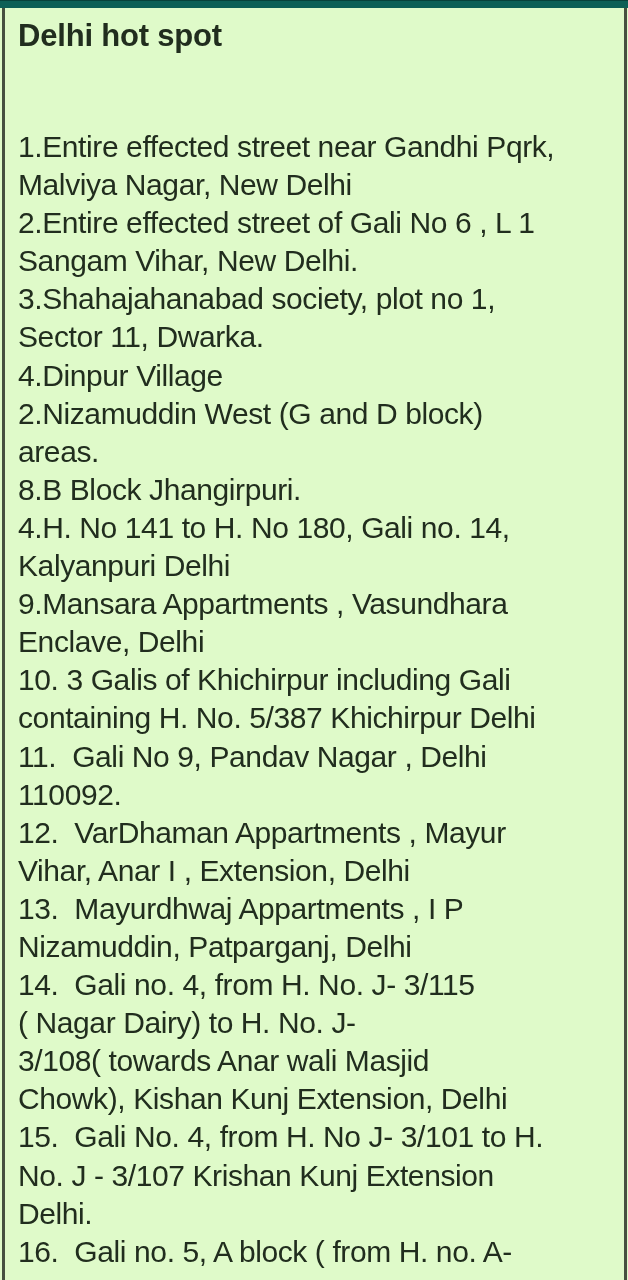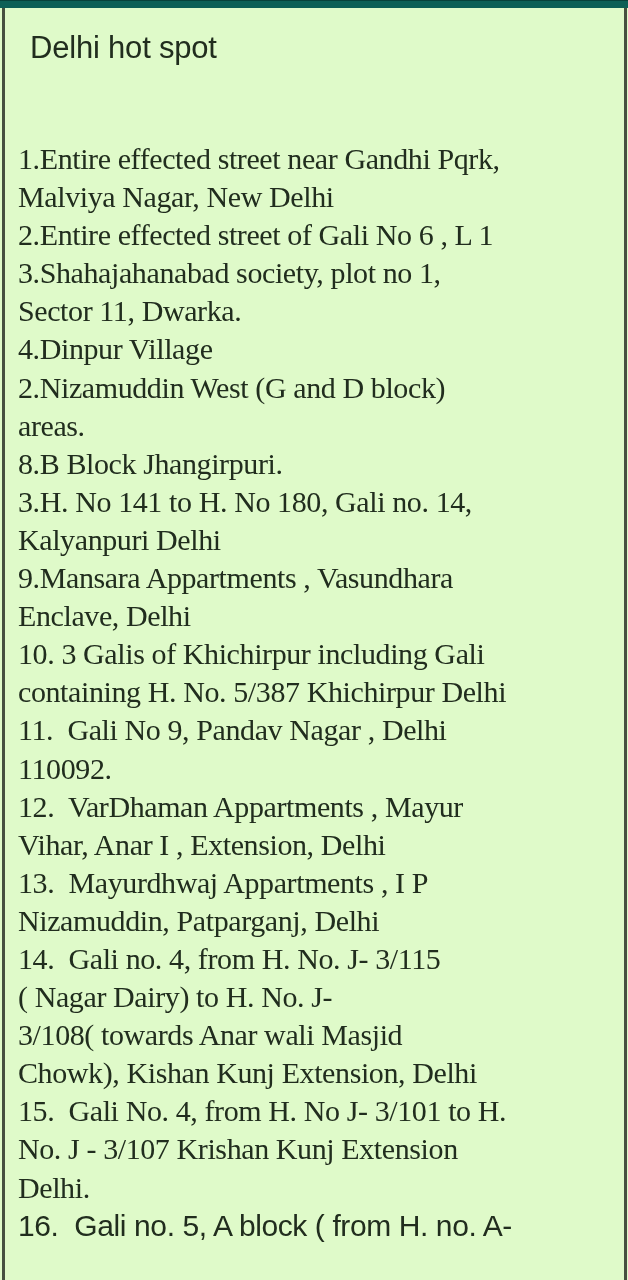--- a/index.html
+++ b/index.html
@@ -33,30 +33,29 @@
     border-right: 3px solid var(--border, #46503f);
     background: var(--bg, #dffac9);
     box-sizing: border-box;
     overflow: hidden;
   }
   .doc-content {
     padding: 6px 6px 0 13px;
     color: var(--ink, #212d1e);
   }
   .doc-title {
-    margin: 12px;
+    margin: 0;
     font-size: 31px;
-    font-weight: normal;
+    font-weight: bold;
     line-height: 44px;
     letter-spacing: -0.2px;
     color: var(--ink, #212d1e);
   }
   .hotspot-list {
     margin-top: 70px;
-    font-family: Liberation Serif, serif;
   }
   .line {
     font-size: 30px;
     line-height: 38.1px;
     letter-spacing: -0.4px;
     white-space: pre;
     color: var(--ink, #212d1e);
   }
 </style>
 </head>
@@ -64,27 +63,28 @@
 
 <div class="top-bar"></div>
 
 <div class="doc-panel">
   <div class="doc-content">
     <h1 class="doc-title">Delhi hot spot</h1>
     <div class="hotspot-list" id="hotspot-list">
         <div class="line">1.Entire effected street near Gandhi Pqrk,</div>
         <div class="line">Malviya Nagar, New Delhi</div>
         <div class="line">2.Entire effected street of Gali No 6 , L 1</div>
+        <div class="line">Sangam Vihar, New Delhi.</div>
         <div class="line">3.Shahajahanabad society, plot no 1,</div>
         <div class="line">Sector 11, Dwarka.</div>
         <div class="line">4.Dinpur Village</div>
         <div class="line">2.Nizamuddin West (G and D block)</div>
         <div class="line">areas.</div>
         <div class="line">8.B Block Jhangirpuri.</div>
-        <div class="line">3.H. No 141 to H. No 180, Gali no. 14,</div>
+        <div class="line">4.H. No 141 to H. No 180, Gali no. 14,</div>
         <div class="line">Kalyanpuri Delhi</div>
         <div class="line">9.Mansara Appartments , Vasundhara</div>
         <div class="line">Enclave, Delhi</div>
         <div class="line">10. 3 Galis of Khichirpur including Gali</div>
         <div class="line">containing H. No. 5/387 Khichirpur Delhi</div>
         <div class="line">11.  Gali No 9, Pandav Nagar , Delhi</div>
         <div class="line">110092.</div>
         <div class="line">12.  VarDhaman Appartments , Mayur</div>
         <div class="line">Vihar, Anar I , Extension, Delhi</div>
         <div class="line">13.  Mayurdhwaj Appartments , I P</div>

